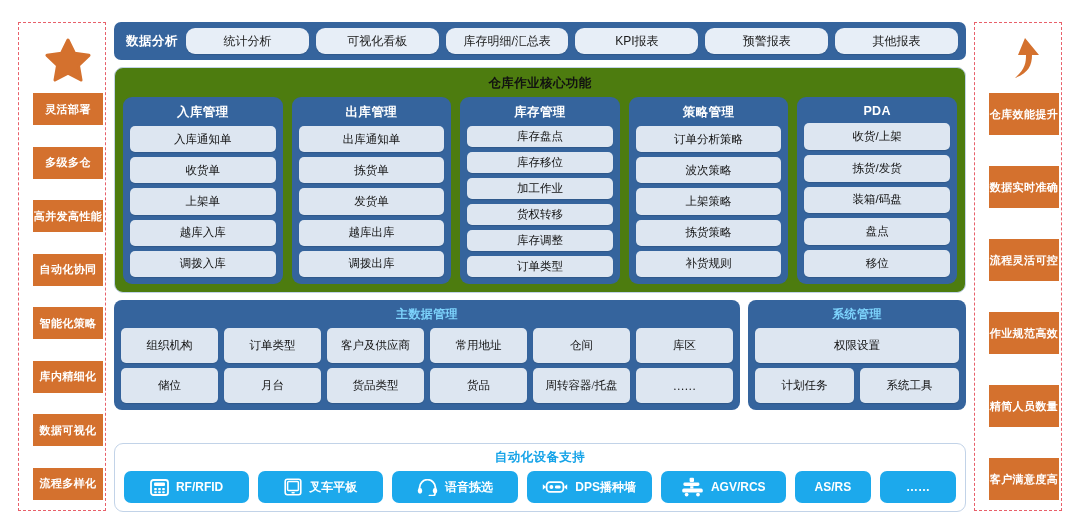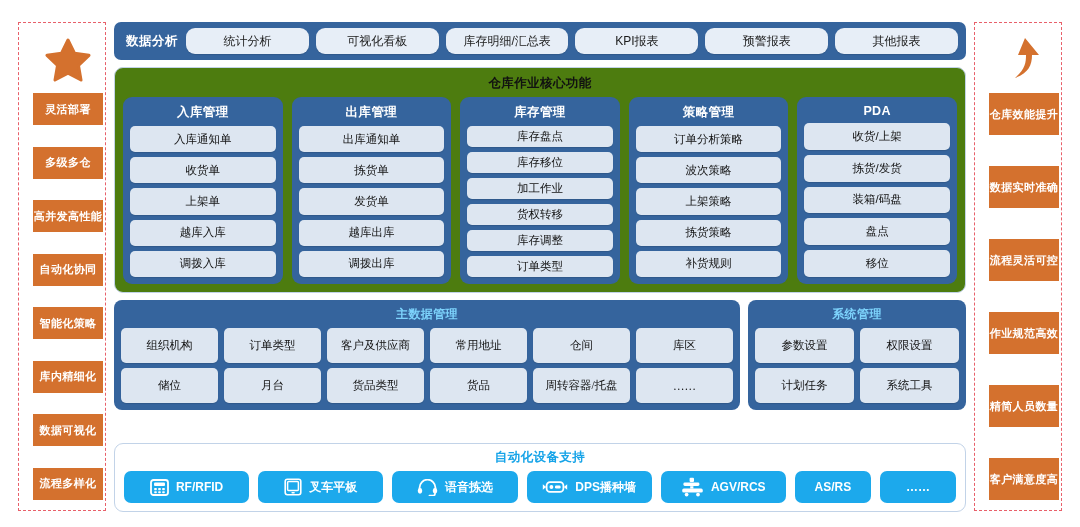--- a/index.html
+++ b/index.html
@@ -347,23 +347,20 @@
                 <span>……</span>
               </div>
           </div>
         </div>
       </div>
 
       <div class="mid-panel system">
         <div class="mid-title">系统管理</div>
         <div class="mid-grid">
           <div class="mid-line">
-            <div class="cell">
-                <span>参数设置</span>
-              </div>
             <div class="cell">
                 <span>权限设置</span>
               </div>
           </div>
           <div class="mid-line">
             <div class="cell">
                 <span>计划任务</span>
               </div>
             <div class="cell">
                 <span>系统工具</span>

